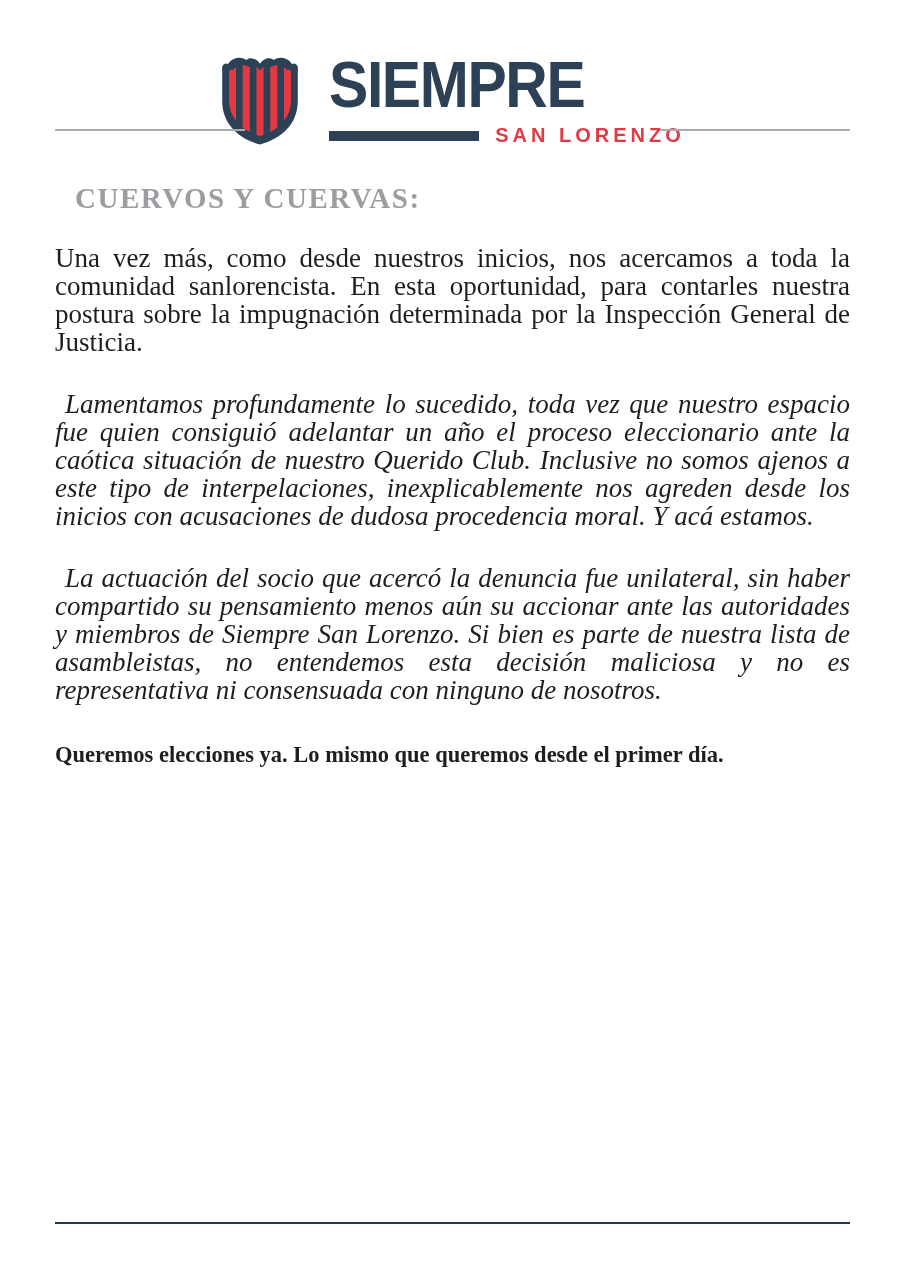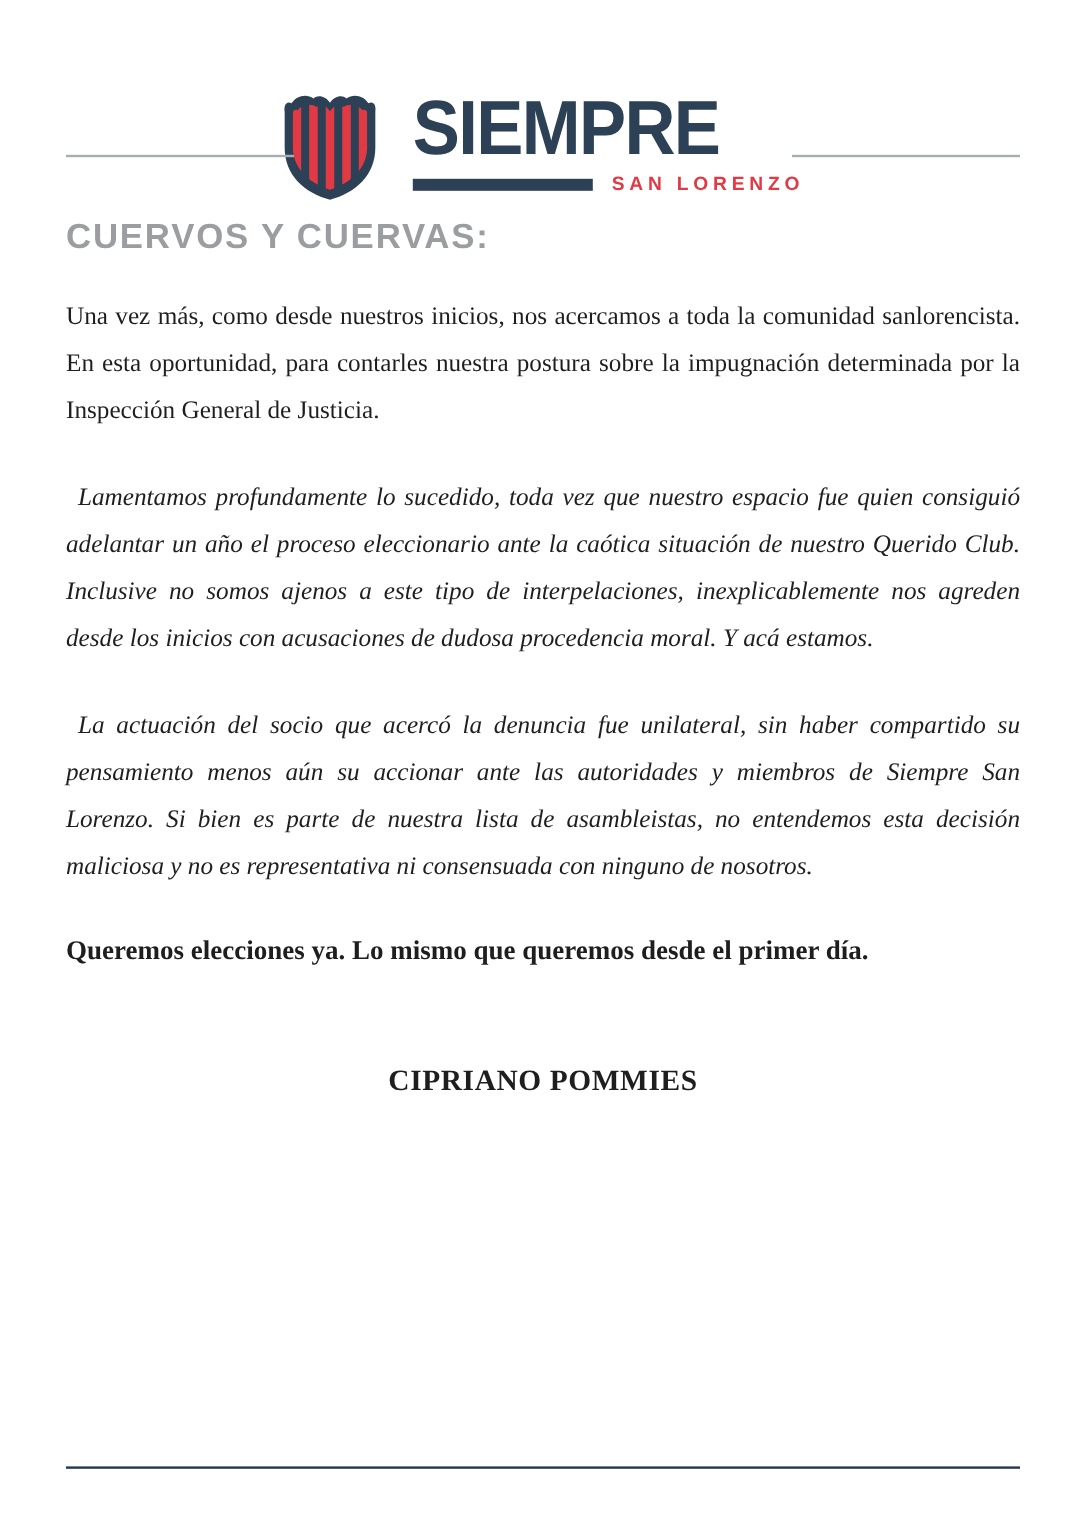--- a/index.html
+++ b/index.html
@@ -21,22 +21,22 @@
     font-family:"Liberation Serif", serif;
   }
   
   .header{
     position:relative;
     height:168px;
   }
   .logo{
     display:flex;
     justify-content:center;
-    align-items:flex-start;
-    padding-top:77px;
+    align-items:flex-end;
+    padding-top:55px;
     gap:20px;
   }
   .shield{flex:0 0 auto;display:block;}
   .wordmark-block{margin-left:9px;}
   .wordmark{
     font-family:"Liberation Sans", sans-serif;
     font-weight:bold;
     font-size:64px;
     line-height:0.92;
     letter-spacing:-1.5px;
@@ -50,50 +50,51 @@
     align-items:center;
     margin-top:9px;
   }
   .logo-bar{
     width:150px;height:10px;
     background:var(--navy);
   }
   .logo-subtitle{
     font-family:"Liberation Sans", sans-serif;
     font-weight:bold;
-    font-size:16px;
+    font-size:20px;
     letter-spacing:4px;
     color:var(--red);
     margin-left:16px;
     white-space:nowrap;
   }
   .hrule{
     position:absolute;
     top:129px;
     height:2px;
     width:190px;
     background:var(--rule-gray);
   }
   .hrule-left{left:55px;}
   .hrule-right{right:55px;}
   
   .main{
     padding:0 55px;
   }
   .doc-heading{
-    font-family:Liberation Sans, sans-serif;
+    font-family:Liberation Serif, serif;
     font-weight:bold;
     font-size:29px;
     letter-spacing:1.5px;
     color:var(--heading-gray);
     margin-top:14px;
+    margin-left:20px;
   }
   .doc-paragraph{
-    font-size:21px;
-    line-height:39px;
+    font-size:27px;
+    line-height:28px;
     text-align:justify;
     color:var(--body-text);
     margin:0 0 34px 0;
     hyphens:auto;
   }
   .doc-paragraph.first{margin-top:29px;}
   .doc-paragraph.indent{text-indent:10px;font-style:italic;}
   .doc-emphasis{
     font-size:22.5px;
     line-height:34.5px;
@@ -158,18 +159,17 @@
 
     <p class="doc-paragraph first">Una vez más, como desde nuestros inicios, nos acercamos a toda la comunidad sanlorencista. En esta oportunidad, para contarles nuestra postura sobre la impugnación determinada por la Inspección General de Justicia.</p>
 
     <p class="doc-paragraph indent">Lamentamos profundamente lo sucedido, toda vez que nuestro espacio fue quien consiguió adelantar un año el proceso eleccionario ante la caótica situación de nuestro Querido Club. Inclusive no somos ajenos a este tipo de interpelaciones, inexplicablemente nos agreden desde los inicios con acusaciones de dudosa procedencia moral. Y acá estamos.</p>
 
     <p class="doc-paragraph indent">La actuación del socio que acercó la denuncia fue unilateral, sin haber compartido su pensamiento menos aún su accionar ante las autoridades y miembros de Siempre San Lorenzo. Si bien es parte de nuestra lista de asambleistas, no entendemos esta decisión maliciosa y no es representativa ni consensuada con ninguno de nosotros.</p>
 
 
     <p class="doc-emphasis">Queremos elecciones ya. Lo mismo que queremos desde el primer día.</p>
 
-    <p class="doc-signature">CIPRIANO POMMIES</p>
   </main>
 
   <div class="footer-rule"></div>
 
 </div>
 
 </body></html>

